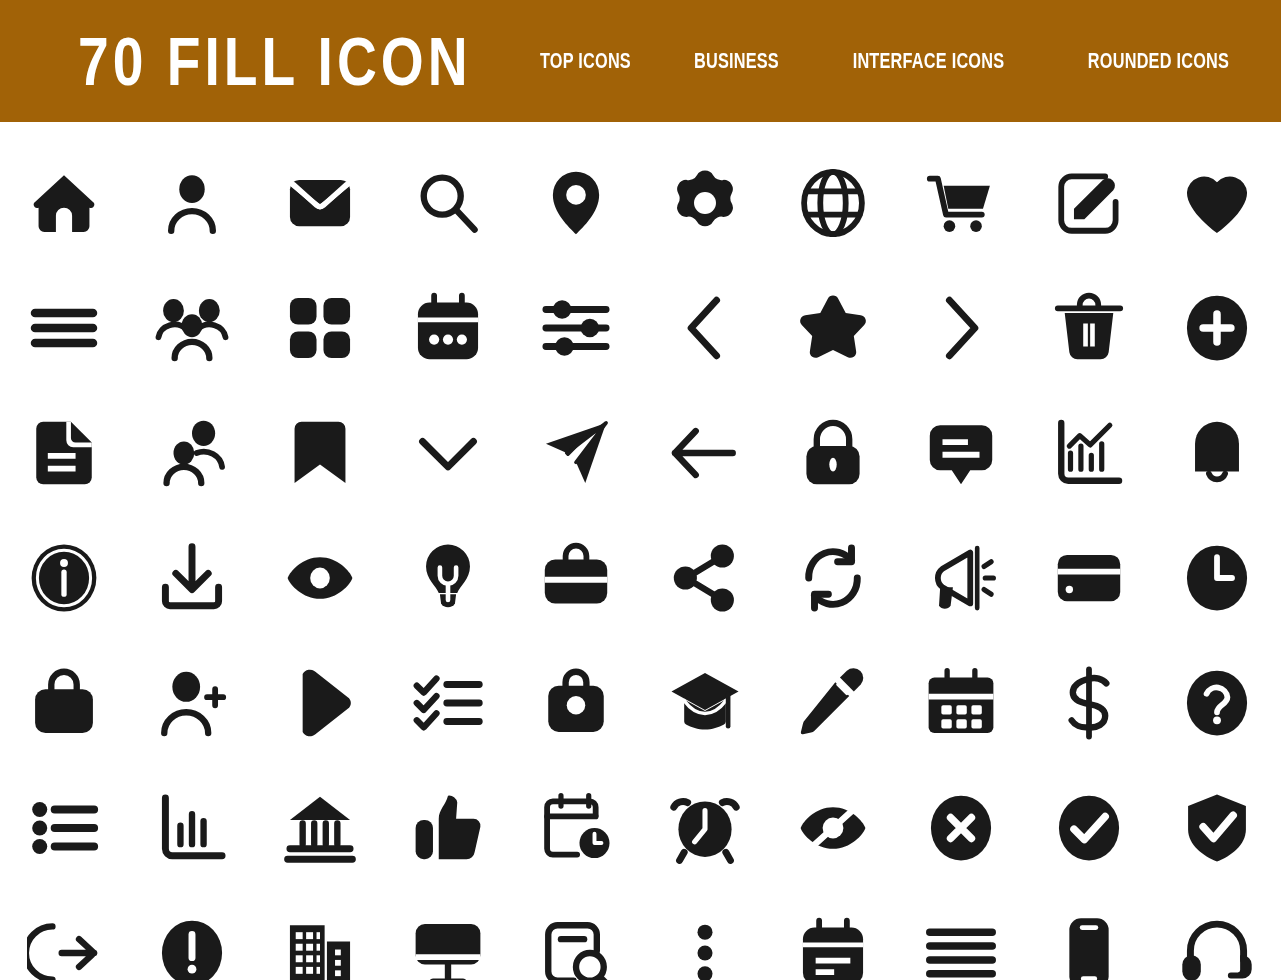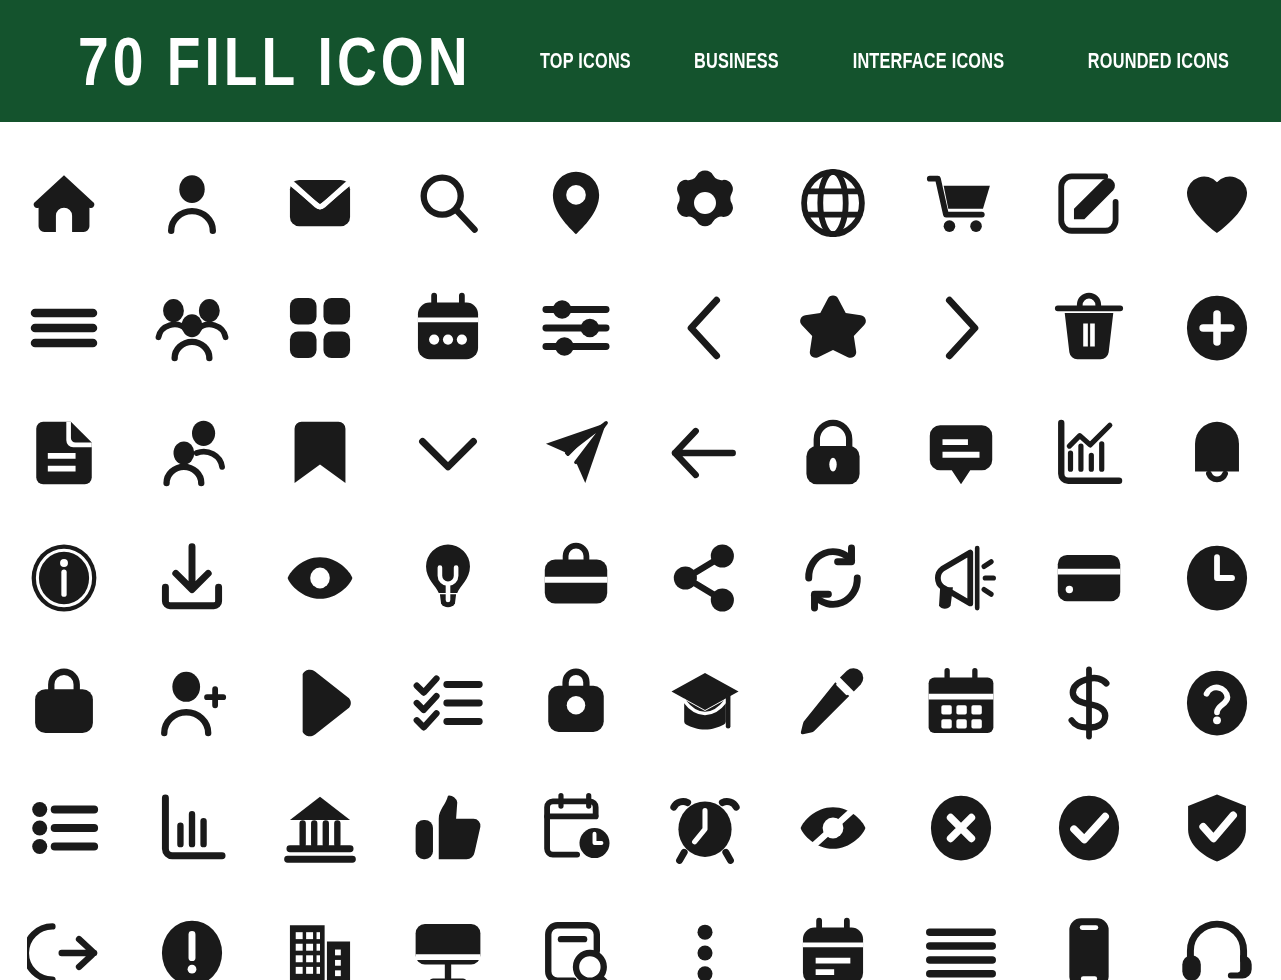--- a/index.html
+++ b/index.html
@@ -12,21 +12,21 @@
     background: #ffffff;
     font-family: "Liberation Sans", sans-serif;
     overflow: hidden;
   }
 
   
   .banner {
     position: relative;
     width: 1281px;
     height: 122px;
-    background: #14532d;
+    background: #a16207;
     display: flex;
     align-items: center;
     box-sizing: border-box;
     padding: 0 35px 0 78px;
   }
   .banner-title {
     color: #ffffff;
     font-family: "Liberation Sans Narrow", "Liberation Sans", sans-serif;
     font-size: 69px;
     font-weight: bold;

